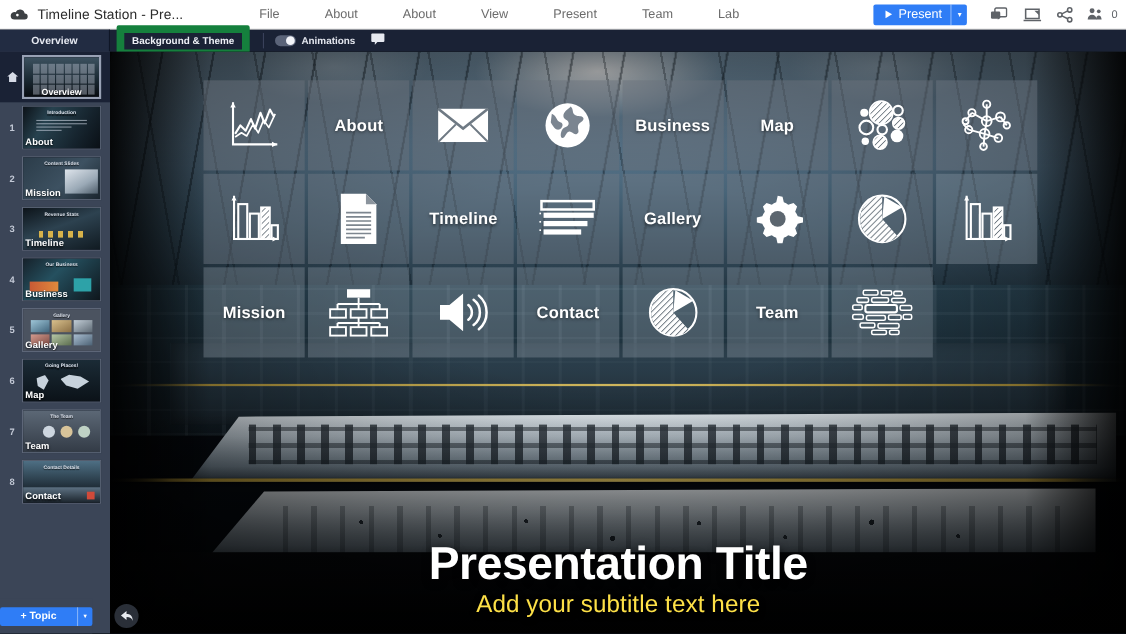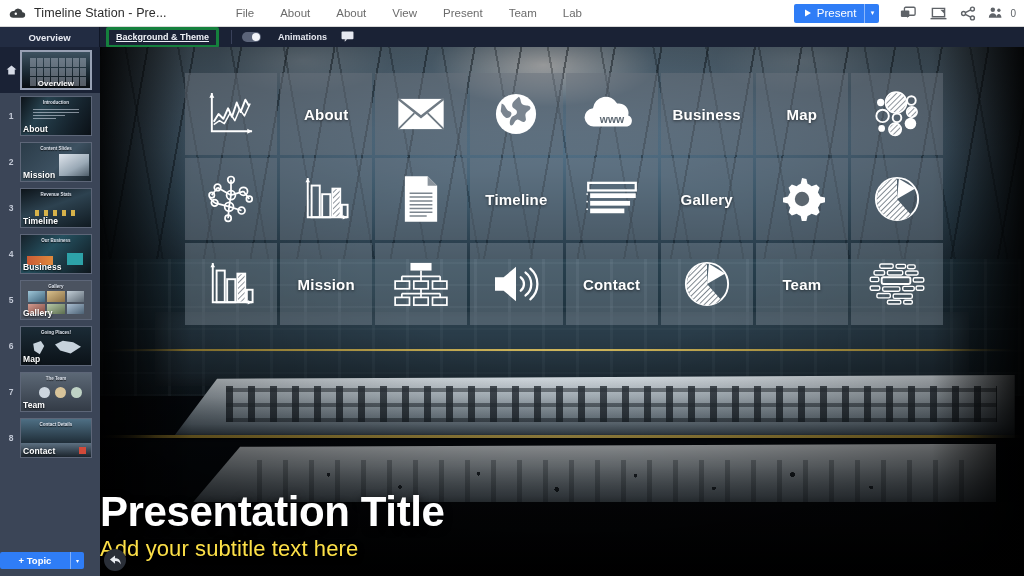--- a/index.html
+++ b/index.html
@@ -18,21 +18,21 @@
     background: #ffffff;
     border-bottom: 1px solid #d8d8d8;
     display: flex; align-items: center;
   }
   .cloud-logo { width: 34px; display: flex; align-items: center; justify-content: center; }
   .cloud-logo svg { display: block; }
   .doc-title {
     font-size: 12.5px; color: #2b2b2b; letter-spacing: .1px;
     margin-right: 56px; white-space: nowrap;
   }
-  .menu-items { display: flex; align-items: center; gap: 0px; }
+  .menu-items { display: flex; align-items: center; gap: 15px; }
   .menu-item {
     font-size: 11.5px; color: #6b6b6b;
     padding: 4px 13px; white-space: nowrap; cursor: default;
   }
   .topbar-right {
     margin-left: auto; display: flex; align-items: center;
     gap: 0px; padding-right: 8px;
   }
   .present-btn {
     display: flex; align-items: center;
@@ -64,29 +64,29 @@
   .overview-tab {
     width: 100px; height: 20px;
     display: flex; align-items: center; justify-content: center;
     font-size: 9.5px; font-weight: bold; color: #e7eaf2;
     background: #222c42;
     border-right: 1px solid #0f1626;
     cursor: pointer;
   }
   .bt-button {
     margin-left: 6px;
-    border: 3px solid #15803d;
+    border: 7px solid #15803d;
     border-radius: 2px;
     color: #eef1f7; font-size: 9px; font-weight: bold;
-    padding: 2px 7px 3px; cursor: pointer; text-decoration: underline;
+    padding: 2px 7px 3px; cursor: pointer;
   }
   .toolstrip-sep {
     width: 1px; height: 14px; background: #39415a; margin: 0 10px 0 12px;
   }
-  .toggle-wrap { display: flex; align-items: center; gap: 17px; cursor: pointer; }
+  .toggle-wrap { display: flex; align-items: center; gap: 5px; cursor: pointer; }
   .toggle {
     width: 19px; height: 10px; border-radius: 5px;
     background: #5b6479; position: relative;
   }
   .toggle .knob {
     position: absolute; top: 1px; right: 1px;
     width: 8px; height: 8px; border-radius: 50%;
     background: #f2f4f9;
   }
   .toggle-label { font-size: 9px; font-weight: bold; color: #e4e7ef; }
@@ -308,20 +308,21 @@
     font-size: 15px; font-weight: bold;
     letter-spacing: .2px;
     text-shadow: 0 1px 3px rgba(0,0,0,.55);
     white-space: nowrap;
   }
   .tile svg { display:block; }
 
   
   .title-block {
     position: absolute; left: 0; right: 0; bottom: 14px;
+    text-align: center;
   }
   .slide-title {
     font-size: 42px; font-weight: bold; color: #ffffff;
     letter-spacing: -.4px; line-height: 1.05;
     text-shadow: 0 2px 8px rgba(0,0,0,.7);
   }
   .slide-subtitle {
     font-size: 22px; color: #fde047; font-weight: normal;
     margin-top: 2px; letter-spacing: .1px;
     text-shadow: 0 2px 6px rgba(0,0,0,.7);
@@ -609,26 +610,20 @@
             <rect x="1" y="2" width="48" height="32" fill="#fff"></rect>
             <path d="M1 2 L25 21 L49 2" fill="none" stroke="#6f7a84" stroke-width="2.6"></path>
             <path d="M1 34 L18 17 M49 34 L32 17" fill="none" stroke="#6f7a84" stroke-width="2"></path>
           </svg>
         </div>
         <div class="tile r1">
           <svg width="44" height="44" viewBox="0 0 46 46">
             <circle cx="23" cy="23" r="21" fill="#fff"></circle>
             <path d="M8 12 c5 2 4 7 8 8 c4 1 2 6 -1 7 c-3 1 -6 -3 -8 -7 z
                      M26 5 c3 3 1 6 4 8 c3 2 7 0 8 3 c1 3 -4 4 -5 7 c-1 3 2 6 -1 8 c-3 2 -5 -3 -8 -2 c-3 1 -3 6 -6 6 c-2 0 -2 -5 0 -8 c2 -3 6 -2 6 -6 c0 -4 -5 -3 -5 -7 c0 -4 4 -6 7 -9 z" fill="#7b8590"></path>
-          </svg>
-        </div>
-        <div class="tile r1">
-          <svg width="56" height="40" viewBox="0 0 58 42">
-            <path d="M46 22.5 a10 10 0 0 0 -11.6 -12.4 A13.5 13.5 0 0 0 9 15 A9.5 9.5 0 0 0 10.5 34 H45 a6 6 0 0 0 1 -11.5 z" fill="#fff"></path>
-            <text x="29" y="30" text-anchor="middle" font-family="Liberation Sans, sans-serif" font-size="11" font-weight="bold" fill="#5d6872">www</text>
           </svg>
         </div>
         <div class="tile r1">
           <span class="tile-label">Business</span>
         </div>
         <div class="tile r1">
           <span class="tile-label">Map</span>
         </div>
         <div class="tile r1">
           <svg width="50" height="48" viewBox="0 0 52 50">

